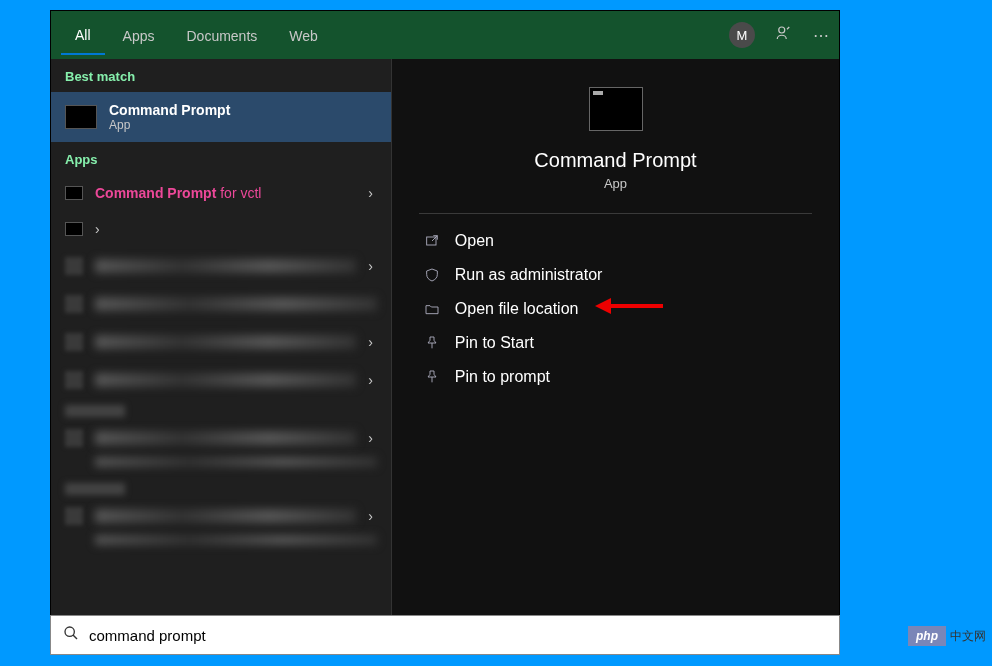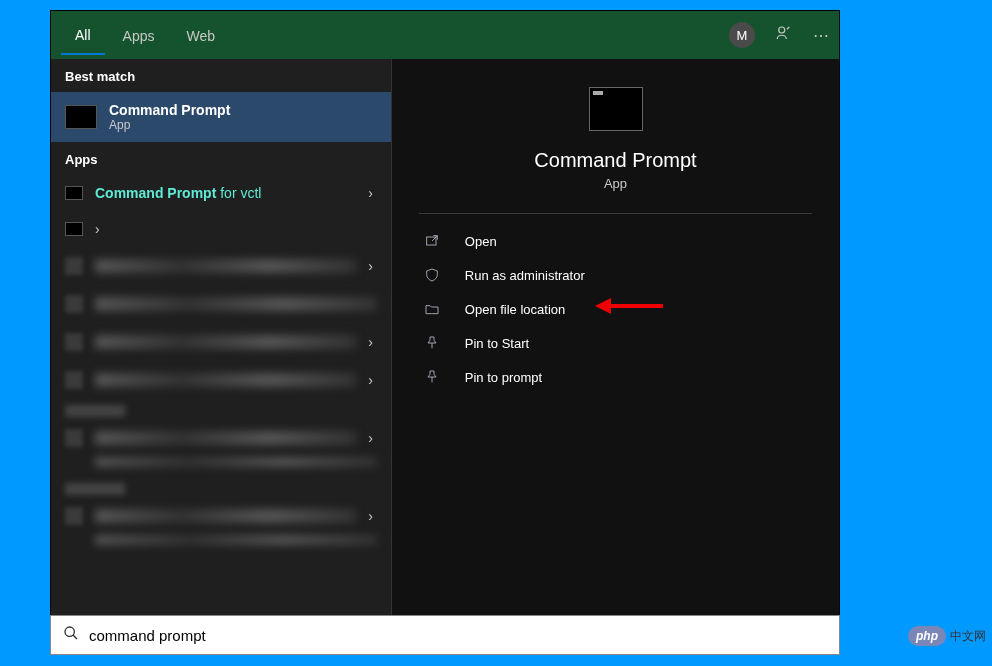--- a/index.html
+++ b/index.html
@@ -7,58 +7,59 @@
 .window { position: absolute; left: 50px; top: 10px; width: 790px; height: 645px; background: #1f1f1f; border: 1px solid #000; display: flex; flex-direction: column; }
 .tabs { display: flex; align-items: center; height: 48px; background: #14532d; padding: 0 10px; gap: 4px; }
 .tab { color: #c8c8c8; font-size: 14px; padding: 12px 14px 10px; cursor: pointer; }
 .tab.active { color: #fff; border-bottom: 2px solid #0078d4; }
 .tab .chev { font-size: 10px; margin-left: 4px; }
 .tabs-right { margin-left: auto; display: flex; align-items: center; gap: 20px; }
 .avatar { width: 26px; height: 26px; border-radius: 50%; background: #4a4a4a; color: #fff; display: flex; align-items: center; justify-content: center; font-size: 13px; }
 .icon-btn { color: #c8c8c8; font-size: 16px; cursor: pointer; }
 .content { display: flex; flex: 1; min-height: 0; }
 .left { width: 340px; background: #1f1f1f; display: flex; flex-direction: column; overflow: hidden; }
-.section-label { color: #ffffff; font-size: 13px; font-weight: 600; padding: 10px 14px 8px; }
+.section-label { color: #86efac; font-size: 13px; font-weight: 600; padding: 10px 14px 8px; }
 .match-item { display: flex; align-items: center; padding: 10px 14px; gap: 12px; background: #2b4a6b; }
 .app-icon { width: 32px; height: 24px; background: #000; border: 1px solid #555; }
 .match-text .title { color: #fff; font-size: 14px; font-weight: 600; }
 .match-text .sub { color: #c8c8c8; font-size: 12px; }
 .list-item { display: flex; align-items: center; padding: 10px 14px; gap: 12px; cursor: pointer; }
 .small-icon { width: 18px; height: 14px; background: #000; border: 1px solid #555; flex-shrink: 0; }
-.list-text { color: #5eead4; font-size: 14px; flex: 1; }
+.list-text { color: #ec4899; font-size: 14px; flex: 1; }
 .list-text .bold { font-weight: 600; }
 .chev-right { color: #c8c8c8; font-size: 14px; margin-right: 4px; }
 .blurred-row { display: flex; align-items: center; padding: 10px 14px; gap: 12px; }
 .blur-thumb { width: 18px; height: 18px; background: #3a3a3a; filter: blur(2px); flex-shrink: 0; }
 .blur-line { height: 14px; background: linear-gradient(90deg, #555, #333, #555, #333); filter: blur(4px); flex: 1; border-radius: 2px; }
 .blur-label { height: 12px; width: 60px; background: #444; filter: blur(3px); margin: 6px 14px 2px; }
 .right { flex: 1; background: #111; border-left: 1px solid #333; display: flex; flex-direction: column; align-items: center; padding-top: 28px; }
 .big-icon { width: 54px; height: 44px; background: #000; border: 1px solid #666; margin-bottom: 18px; position: relative; }
 .big-icon::before { content: ""; position: absolute; top: 3px; left: 3px; width: 10px; height: 4px; background: #aaa; }
 .right-title { color: #fff; font-size: 20px; font-weight: 400; }
 .right-sub { color: #c8c8c8; font-size: 13px; margin-top: 4px; margin-bottom: 22px; }
 .divider { width: 88%; height: 1px; background: #3a3a3a; margin-bottom: 10px; }
-.action { display: flex; align-items: center; gap: 24px; width: 88%; padding: 8px 4px; color: #fff; font-size: 13px; cursor: pointer; }
+.action { display: flex; align-items: center; gap: 14px; width: 88%; padding: 8px 4px; color: #fff; font-size: 16px; cursor: pointer; }
 .action-icon { width: 18px; height: 18px; display: flex; align-items: center; justify-content: center; color: #4aa0e0; flex-shrink: 0; }
 .action-icon svg { width: 16px; height: 16px; stroke: #aab; fill: none; stroke-width: 1.4; }
 .arrow { position: absolute; left: 595px; top: 291px; pointer-events: none; }
 .search-bar { position: absolute; left: 50px; bottom: 11px; width: 790px; height: 40px; background: #fff; display: flex; align-items: center; padding: 0 12px; gap: 10px; border: 1px solid #888; }
 .search-bar input { border: none; outline: none; font-size: 15px; flex: 1; background: transparent; }
 .search-icon { color: #333; }
 .php-badge { position: absolute; right: 6px; bottom: 20px; display: flex; align-items: center; gap: 4px; }
-.php-logo { background: #7a86b8; color: #fff; font-weight: bold; font-size: 12px; padding: 3px 8px; border-radius: 10px; font-style: italic; }
+.php-logo { background: #7a86b8; color: #fff; font-weight: bold; font-size: 12px; padding: 3px 8px; border-radius: 0; font-style: italic; }
 .php-text { color: #333; font-size: 12px; }
 </style>
 </head>
 <body>
 
 <div class="window">
   <div class="tabs">
     <div class="tab active">All</div>
     <div class="tab">Apps</div>
+    <div class="tab">Documents</div>
     <div class="tab">Web</div>
     <div class="tabs-right">
       <div class="avatar">M</div>
       <div class="icon-btn">
         <svg width="18" height="18" viewBox="0 0 24 24" fill="none" stroke="#c8c8c8" stroke-width="1.6">
             <circle cx="9" cy="8" r="4"></circle>
             <path d="M3 20c0-3 3-5 6-5s6 2 6 5"></path>
             <path d="M16 7l3-3"></path>
           </svg>
       </div>

